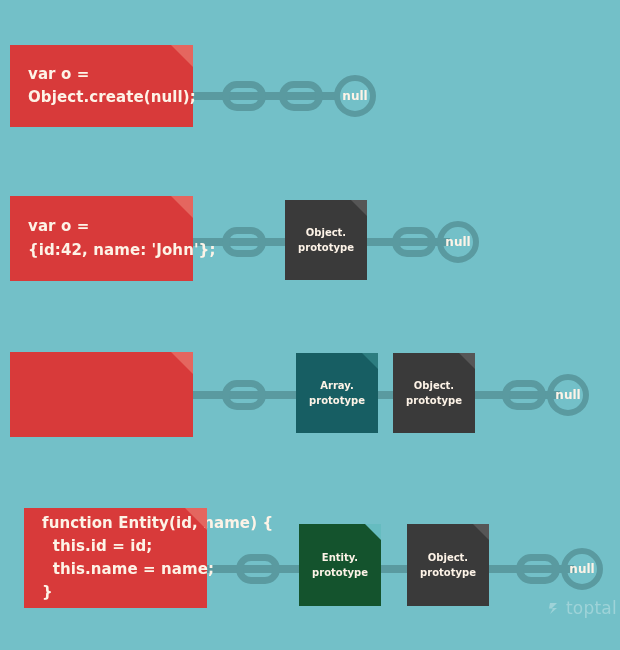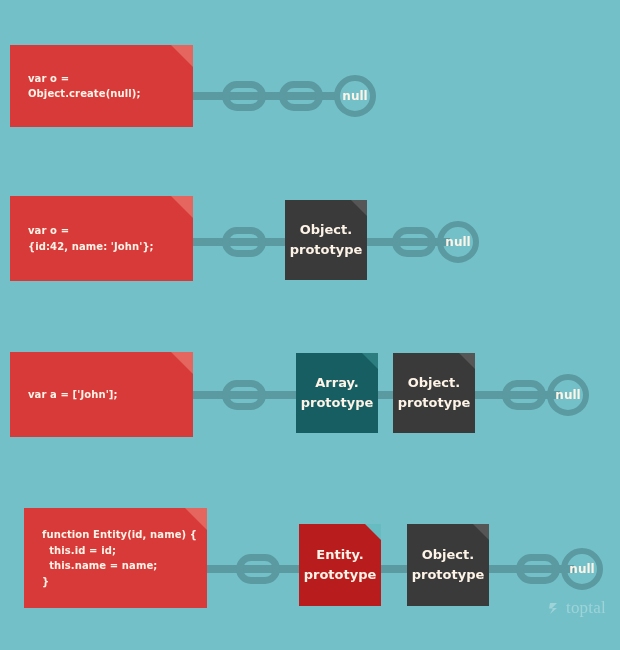--- a/index.html
+++ b/index.html
@@ -35,50 +35,50 @@
   }
   .card .fold{
     position:absolute;top:0;right:0;
     width:0;height:0;
     border-style:solid;
     border-width:0 22px 22px 0;
     border-color:transparent #e4665f transparent transparent;
   }
   .card .code{
     padding:0 0 0 18px;
-    font-size:10px;
+    font-size:15px;
     font-weight:bold;
     line-height:1.55;
     white-space:pre;
     letter-spacing:.1px;
   }
 
   
   .proto{
     position:absolute;
     box-sizing:border-box;
     display:flex;align-items:center;justify-content:center;
     text-align:center;
     color:#fdf3e7;
-    font-size:13px;
+    font-size:10px;
     font-weight:bold;
     line-height:1.55;
     white-space:pre-line;
   }
   .proto .fold{
     position:absolute;top:0;right:0;
     width:0;height:0;
     border-style:solid;
     border-width:0 16px 16px 0;
   }
   .proto.dark{background:#3a3a3a;}
   .proto.dark .fold{border-color:transparent #565656 transparent transparent;}
   .proto.darkteal{background:#175e63;}
   .proto.darkteal .fold{border-color:transparent #2c7d80 transparent transparent;}
-  .proto.lightteal{background:#b91c1c;text-align:center;}
+  .proto.lightteal{background:#14532d;text-align:center;}
   .proto.lightteal .fold{border-color:transparent #66bcc0 transparent transparent;}
 
   
   .nullnode{
     position:absolute;
     box-sizing:border-box;
     width:42px;height:42px;border-radius:50%;
     border:6px solid #5a9aa0;
     background:transparent;
     display:flex;align-items:center;justify-content:center;
@@ -140,21 +140,20 @@
     </div>
   </div>
 
   <div class="row" style="top:320px;height:160px;">
     <div class="chain-track" style="left:190px;top:71px;width:110px;"></div>
     <div class="chain-track" style="left:360px;top:71px;width:45px;"></div>
     <div class="chain-track" style="left:465px;top:71px;width:95px;"></div>
 
     <div class="card" style="left:10px;top:32px;width:183px;height:85px;">
       <span class="fold"></span>
-      <span class="code">var a = ['John'];</span>
     </div>
 
     <div class="link" style="left:222px;top:60px;width:44px;height:30px;"></div>
 
     <div class="proto darkteal" style="left:296px;top:33px;width:82px;height:80px;">
       <span class="fold"></span>
       <span>Array.
 prototype</span>
     </div>
 
@@ -198,20 +197,20 @@
 prototype</span>
     </div>
 
     <div class="link" style="left:502px;top:74px;width:44px;height:30px;"></div>
 
     <div class="nullnode" style="left:547px;top:68px;">
       <span>null</span>
     </div>
   </div>
 
-  <div class="watermark" style="left:548px;top:598px;font-family:Liberation Serif, serif;">
+  <div class="watermark" style="left:548px;top:598px;">
     <svg class="wm-mark" width="14" height="15" viewBox="0 0 14 15">
       <path d="M2 2 L9 2 L4 7 L9 7 L2 13 L5 7.5 L1 7.5 Z" fill="#9ed3d8"></path>
     </svg>
     <span>toptal</span>
   </div>
 
 </div>
 
 </body></html>

